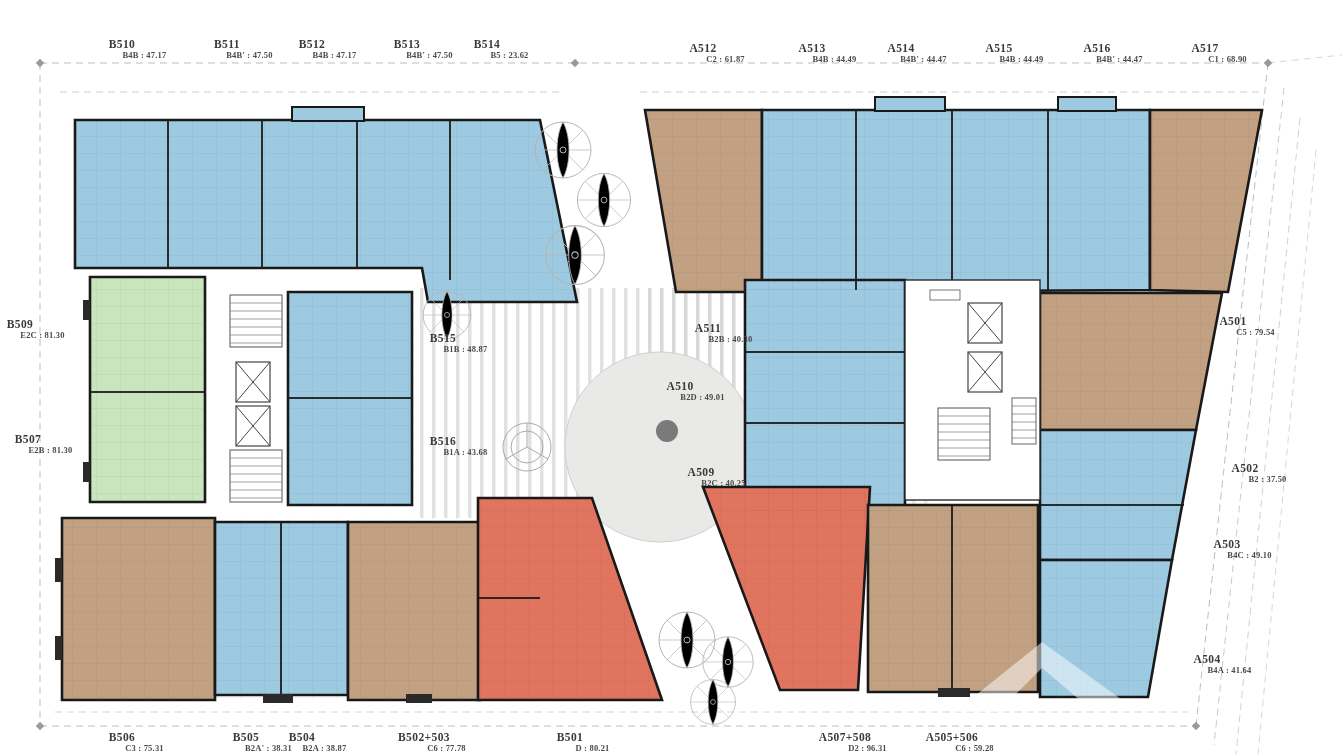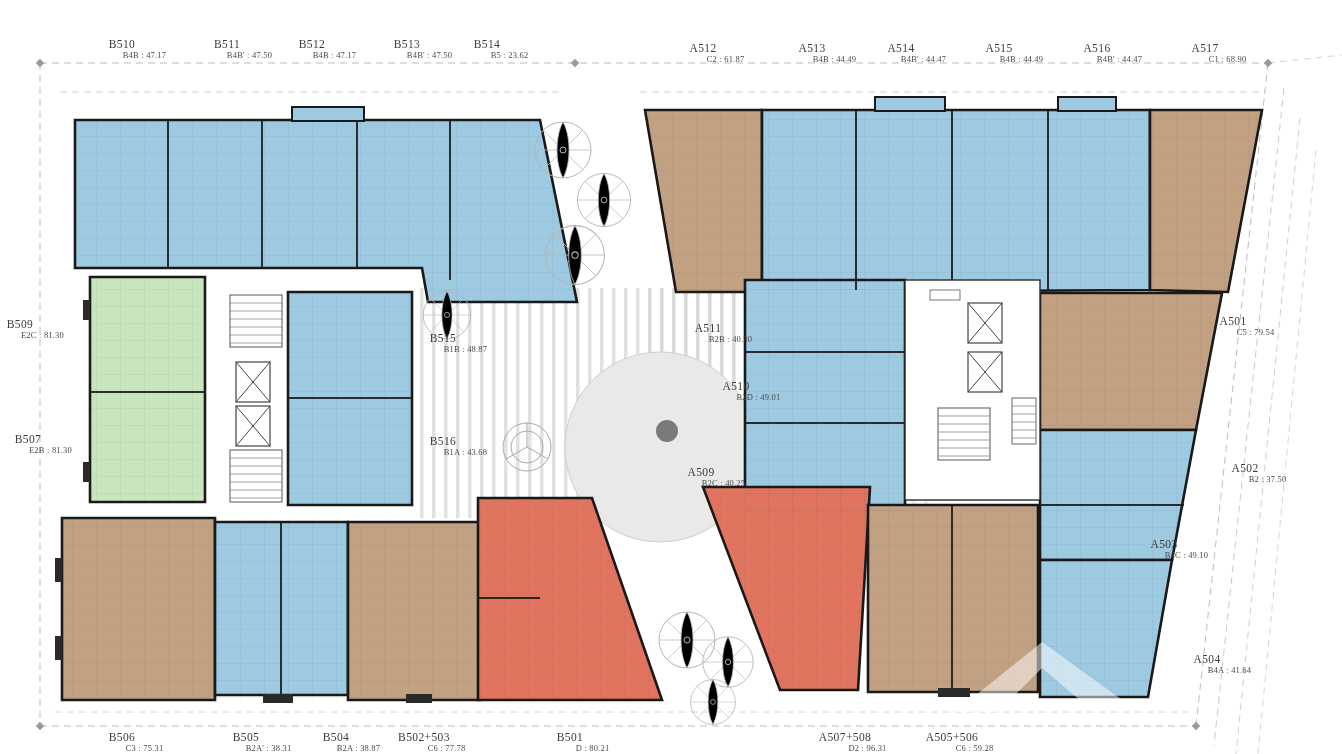--- a/index.html
+++ b/index.html
@@ -5,22 +5,22 @@
   html,body{margin:0;padding:0;background:#ffffff;}
   .canvas{
     position:relative;width:1342px;height:754px;background:#ffffff;
     overflow:hidden;font-family:"Liberation Serif",serif;
   }
   .plan-svg{position:absolute;left:0;top:0;}
   .lbl{
     position:absolute;transform:translateX(-50%);text-align:center;
     line-height:1.12;color:#3a3a3a;white-space:nowrap;z-index:5;
   }
-  .uid{display:block;font-weight:normal;font-size:11.5px;letter-spacing:.4px;}
-  .uspec{display:block;font-size:8.5px;font-weight:normal;color:#4a4a4a;letter-spacing:.2px;padding-left:45px;}
+  .uid{display:block;font-weight:bold;font-size:11.5px;letter-spacing:.4px;}
+  .uspec{display:block;font-size:8.5px;font-weight:bold;color:#4a4a4a;letter-spacing:.2px;padding-left:45px;}
 </style>
 </head>
 <body>
 
 <div class="canvas">
 
   <svg class="plan-svg" width="1342" height="754" viewBox="0 0 1342 754">
     <defs>
       <pattern id="pav" width="12" height="12" patternUnits="userSpaceOnUse">
         <rect width="3.5" height="12" fill="#c9c9c7"></rect>
@@ -228,38 +228,38 @@
   </div>
 
   <div class="lbl" style="left:1233px;top:315px">
     <span class="uid">A501</span>
     <span class="uspec">C5 : 79.54</span>
   </div>
   <div class="lbl" style="left:1245px;top:462px">
     <span class="uid">A502</span>
     <span class="uspec">B2 : 37.50</span>
   </div>
-  <div class="lbl" style="left:1164px;top:538px">
+  <div class="lbl" style="left:1227px;top:538px">
     <span class="uid">A503</span>
     <span class="uspec">B4C : 49.10</span>
   </div>
   <div class="lbl" style="left:1207px;top:653px">
     <span class="uid">A504</span>
     <span class="uspec">B4A : 41.64</span>
   </div>
 
   <div class="lbl" style="left:122px;top:731px">
     <span class="uid">B506</span>
     <span class="uspec">C3 : 75.31</span>
   </div>
   <div class="lbl" style="left:246px;top:731px">
     <span class="uid">B505</span>
     <span class="uspec">B2A' : 38.31</span>
   </div>
-  <div class="lbl" style="left:336px;top:731px">
+  <div class="lbl" style="left:302px;top:731px">
     <span class="uid">B504</span>
     <span class="uspec">B2A : 38.87</span>
   </div>
   <div class="lbl" style="left:424px;top:731px">
     <span class="uid">B502+503</span>
     <span class="uspec">C6 : 77.78</span>
   </div>
   <div class="lbl" style="left:570px;top:731px">
     <span class="uid">B501</span>
     <span class="uspec">D : 80.21</span>
@@ -278,21 +278,21 @@
     <span class="uspec">B1B : 48.87</span>
   </div>
   <div class="lbl" style="left:443px;top:435px">
     <span class="uid">B516</span>
     <span class="uspec">B1A : 43.68</span>
   </div>
   <div class="lbl" style="left:708px;top:322px">
     <span class="uid">A511</span>
     <span class="uspec">B2B : 40.30</span>
   </div>
-  <div class="lbl" style="left:736px;top:380px">
+  <div class="lbl" style="left:680px;top:380px">
     <span class="uid">A510</span>
     <span class="uspec">B2D : 49.01</span>
   </div>
   <div class="lbl" style="left:701px;top:466px">
     <span class="uid">A509</span>
     <span class="uspec">B2C : 40.25</span>
   </div>
 
 </div>
 

